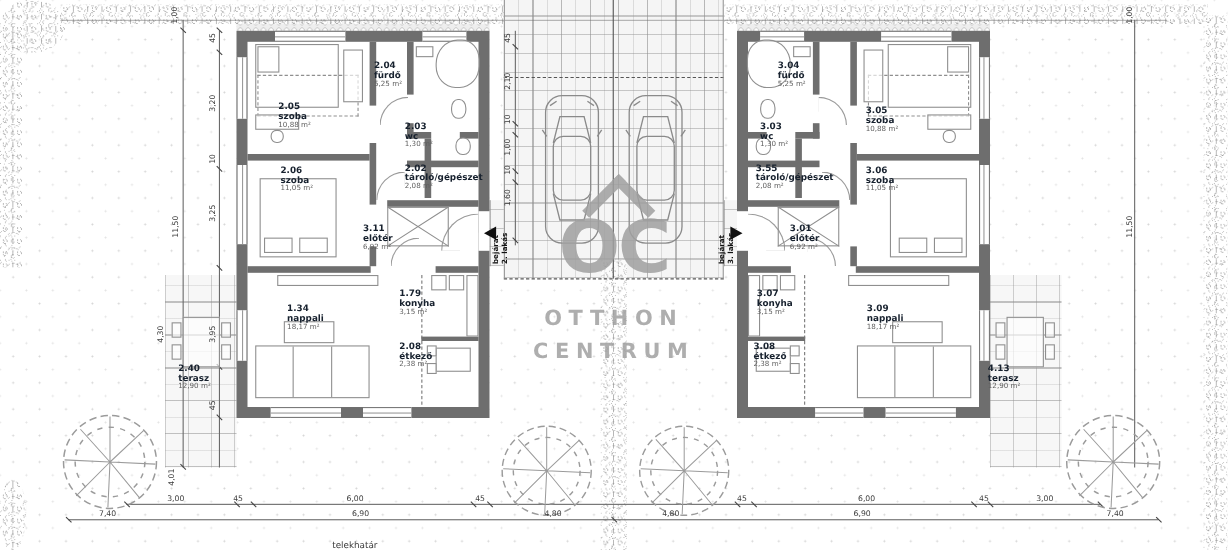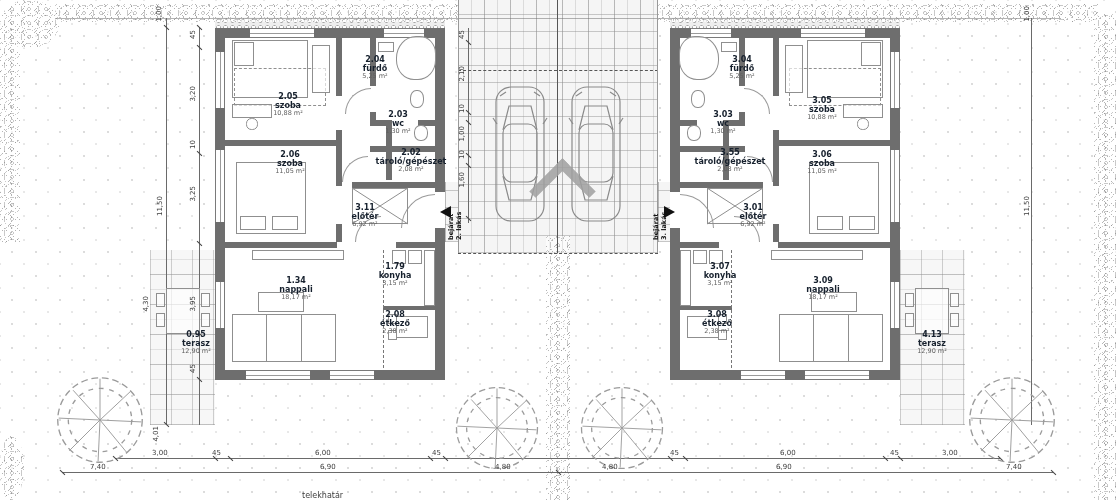--- a/index.html
+++ b/index.html
@@ -33,21 +33,21 @@
   .win-h::after{content:"";position:absolute;left:0;right:0;top:50%;border-top:1px solid #9a9a9a;}
   .win-v{background:#fff;border-left:1px solid #7a7a7a;border-right:1px solid #7a7a7a;box-sizing:border-box;}
   .win-v::after{content:"";position:absolute;top:0;bottom:0;left:50%;border-left:1px solid #9a9a9a;}
   .furn{border:1px solid #8f8f8f;background:rgba(255,255,255,.65);box-sizing:border-box;}
   .round{border-radius:45%;}
   .arc{border-top:1px solid #9a9a9a;border-left:1px solid #9a9a9a;border-radius:100% 0 0 0;box-sizing:border-box;}
   .dashbox{border:1px dashed #8f8f8f;box-sizing:border-box;}
   .dashline-v{border-left:1px dashed #777;}
   .mirror{transform:scaleX(-1);}
   
-  .rlabel{text-align:center;line-height:1.15;color:#17212e;}
+  .rlabel{text-align:left;line-height:1.15;color:#17212e;}
   .rnum{font-size:8px;font-weight:bold;}
   .rname{font-size:8px;font-weight:bold;}
   .rarea{font-size:6.5px;color:#5f5f5f;}
   .dim{font-size:7px;color:#3c3c3c;white-space:nowrap;}
   .dim.v{writing-mode:vertical-rl;transform:rotate(180deg);}
   .dline{background:#6a6a6a;}
   .tick{width:7px;height:1px;background:#444;transform:rotate(45deg);}
   .dashed-h{border-top:1px dashed #555;}
   .thin-v{background:#999;}
   .vtext{writing-mode:vertical-rl;transform:rotate(180deg);font-size:6.5px;font-weight:bold;color:#111;line-height:1.25;}
@@ -364,21 +364,21 @@
     <div class="rnum">1.79</div>
     <div class="rname">konyha</div>
     <div class="rarea">3,15 m²</div>
   </div>
   <div class="abs rlabel" style="left:363px;top:310px;width:64px;">
     <div class="rnum">2.08</div>
     <div class="rname">étkező</div>
     <div class="rarea">2,38 m²</div>
   </div>
   <div class="abs rlabel" style="left:162px;top:330px;width:68px;">
-    <div class="rnum">0.95</div>
+    <div class="rnum">2.40</div>
     <div class="rname">terasz</div>
     <div class="rarea">12,90 m²</div>
   </div>
 
   <div class="abs rlabel" style="left:707px;top:55px;width:70px;">
     <div class="rnum">3.04</div>
     <div class="rname">fürdő</div>
     <div class="rarea">5,25 m²</div>
   </div>
   <div class="abs rlabel" style="left:787px;top:96px;width:70px;">
@@ -471,14 +471,17 @@
   <span class="abs dim" style="left:90px;top:463px;">7,40</span>
   <span class="abs dim" style="left:320px;top:463px;">6,90</span>
   <span class="abs dim" style="left:495px;top:463px;">4,80</span>
   <span class="abs dim" style="left:602px;top:463px;">4,80</span>
   <span class="abs dim" style="left:776px;top:463px;">6,90</span>
   <span class="abs dim" style="left:1006px;top:463px;">7,40</span>
 
   <span class="abs dim" style="left:302px;top:491px;font-size:8px;">telekhatár</span>
 
   <div class="abs wm-roof" style="left:539px;top:168px;"></div>
+  <div class="abs wm wm-oc" style="left:498px;top:192px;width:120px;">OC</div>
+  <div class="abs wm wm-txt" style="left:488px;top:280px;width:140px;">OTTHON</div>
+  <div class="abs wm wm-txt" style="left:483px;top:310px;width:150px;">CENTRUM</div>
 
 </div>
 
 </body></html>

